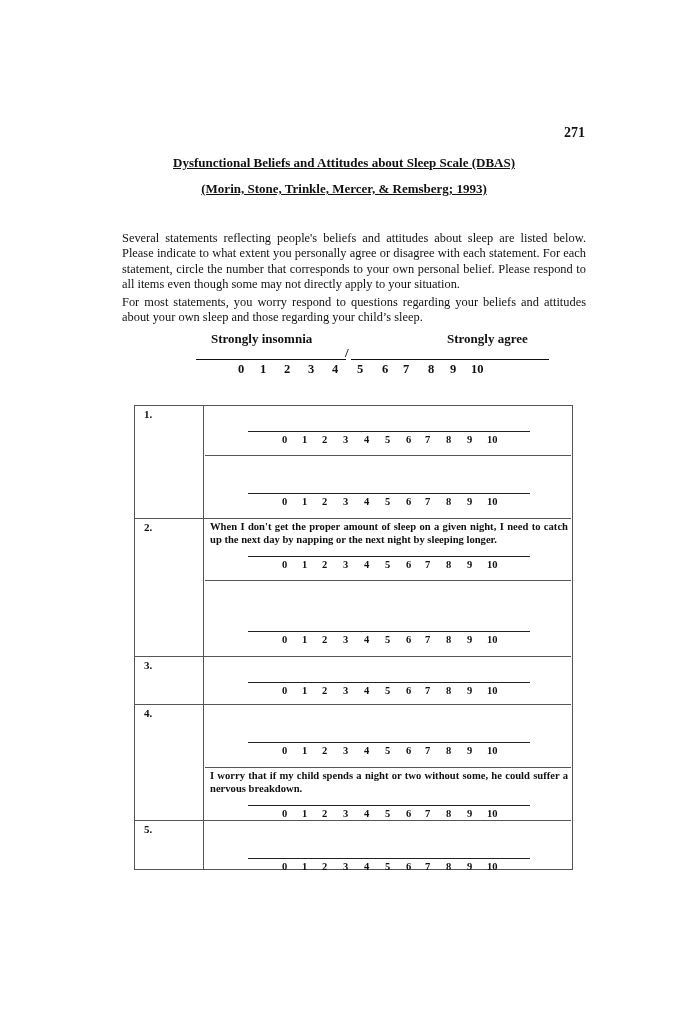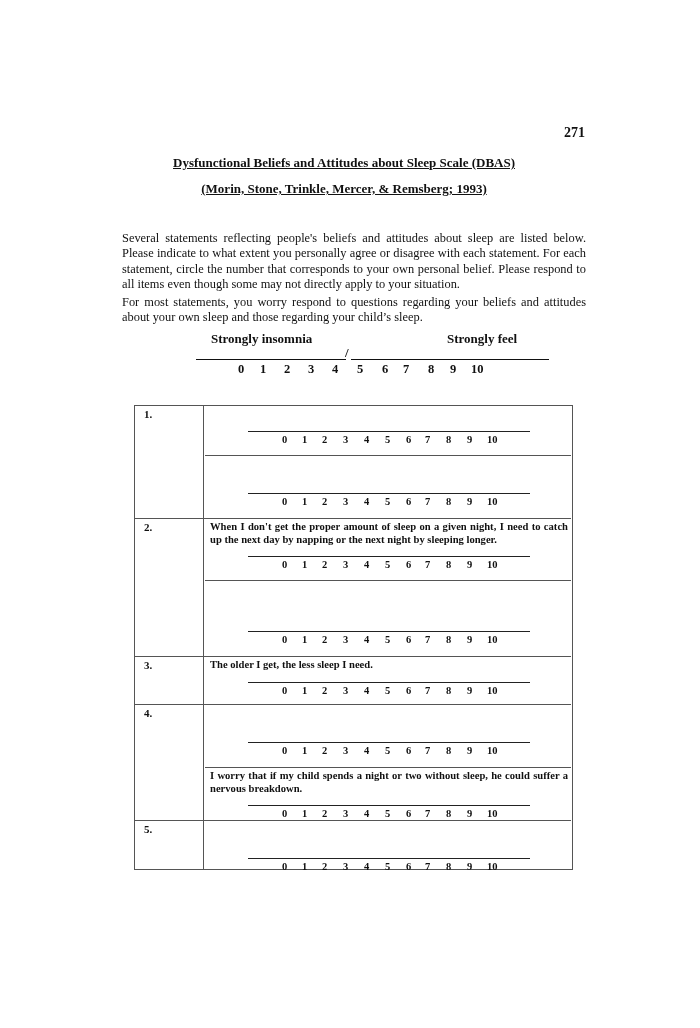--- a/index.html
+++ b/index.html
@@ -162,21 +162,21 @@
 <div class="page-number">271</div>
 
 <div class="title t1">Dysfunctional Beliefs and Attitudes about Sleep Scale (DBAS)</div>
 <div class="title t2">(Morin, Stone, Trinkle, Mercer, &amp; Remsberg; 1993)</div>
 
 <p class="intro p1">Several statements reflecting people's beliefs and attitudes about sleep are listed below. Please indicate to what extent you personally agree or disagree with each statement. For each statement, circle the number that corresponds to your own personal belief. Please respond to all items even though some may not directly apply to your situation.</p>
 <p class="intro p2">For most statements, you worry respond to questions regarding your beliefs and attitudes about your own sleep and those regarding your child’s sleep.</p>
 
 <div class="scale-header">
   <span class="lbl left">Strongly insomnia</span>
-  <span class="lbl right">Strongly feel</span>
+  <span class="lbl right">Strongly agree</span>
   <div class="line l1"></div>
   <span class="slash">/</span>
   <div class="line l2"></div>
   <div class="nums" id="header-nums">
       <span style="left: 43px;">0</span>
       <span style="left: 65px;">1</span>
       <span style="left: 89px;">2</span>
       <span style="left: 113px;">3</span>
       <span style="left: 137px;">4</span>
       <span style="left: 162px;">5</span>
@@ -259,21 +259,20 @@
           <span style="left: 241px;">8</span>
           <span style="left: 262px;">9</span>
           <span style="left: 282px;">10</span>
         </div>
       </div>
     </div>
     <div class="row" style="top: 251px; height: 48px;">
       <span class="num">3.</span>
       <div class="divider"></div>
       <div class="sub" style="top: 0px; height: 48px;">
-        <div class="stmt">The older I get, the less sleep I need.</div>
         <div class="rate-line" style="top: 25px;"></div>
         <div class="rate-nums" style="top: 28px;">
           <span style="left: 77px;">0</span>
           <span style="left: 97px;">1</span>
           <span style="left: 117px;">2</span>
           <span style="left: 138px;">3</span>
           <span style="left: 159px;">4</span>
           <span style="left: 180px;">5</span>
           <span style="left: 201px;">6</span>
           <span style="left: 220px;">7</span>
@@ -296,21 +295,21 @@
           <span style="left: 159px;">4</span>
           <span style="left: 180px;">5</span>
           <span style="left: 201px;">6</span>
           <span style="left: 220px;">7</span>
           <span style="left: 241px;">8</span>
           <span style="left: 262px;">9</span>
           <span style="left: 282px;">10</span>
         </div>
       </div>
       <div class="sub" style="top: 63px; height: 53px;">
-        <div class="stmt">I worry that if my child spends a night or two without sleep, he could suffer a nervous breakdown.</div>
+        <div class="stmt">I worry that if my child spends a night or two without some, he could suffer a nervous breakdown.</div>
         <div class="rate-line" style="top: 37px;"></div>
         <div class="rate-nums" style="top: 40px;">
           <span style="left: 77px;">0</span>
           <span style="left: 97px;">1</span>
           <span style="left: 117px;">2</span>
           <span style="left: 138px;">3</span>
           <span style="left: 159px;">4</span>
           <span style="left: 180px;">5</span>
           <span style="left: 201px;">6</span>
           <span style="left: 220px;">7</span>

